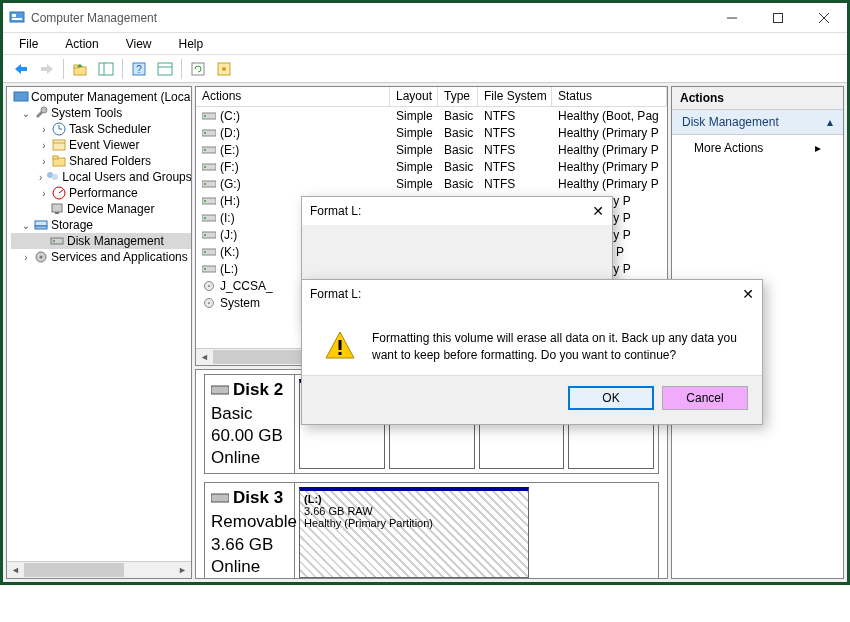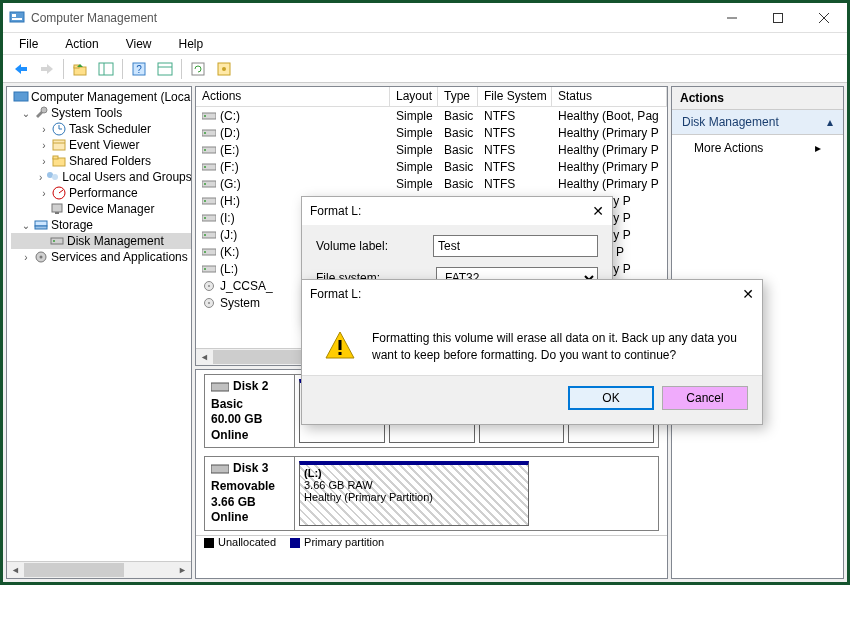--- a/index.html
+++ b/index.html
@@ -91,21 +91,21 @@
   .vol-list { flex:0 0 280px; display:flex; flex-direction:column; overflow:hidden; position:relative; }
   .vol-head { display:flex; height:20px; border-bottom:1px solid #dcdcdc;}
   .vh { border-right:1px solid #dcdcdc; padding:2px 6px; background:#fff; font-size:12px; white-space:nowrap; overflow:hidden; }
   .vol-rows { flex:1; overflow:hidden; white-space:nowrap; }
   .vrow { display:flex; height:17px; align-items:center; }
   .vc { padding:0 6px; overflow:hidden; white-space:nowrap; }
   .vc.vol { display:flex; align-items:center; gap:4px; }
   .drive-ico { width:14px; height:10px; }
   .disk-panel { flex:1; overflow:hidden; display:flex; flex-direction:column; position:relative; }
   .disk-row { display:flex; border:1px solid #808080; margin:4px 8px; background:#fff; }
-  .disk-label { width:90px; border-right:1px solid #808080; padding:4px 6px; font-size:12px; line-height:1.3;font-weight:bold; }
+  .disk-label { width:90px; border-right:1px solid #808080; padding:4px 6px; font-size:17px; line-height:1.3; }
   .disk-label .dico { display:flex; gap:4px; align-items:center; margin-bottom:2px; }
   .disk-parts { flex:1; display:flex; gap:4px; padding:4px; overflow:hidden; }
   .part {
     border:1px solid #666; flex:1; font-size:11px; padding:2px 4px; overflow:hidden;
   }
   .part.primary { border-top:4px solid #00008b; }
   .part.hatch {
     background: repeating-linear-gradient(45deg,#fff,#fff 4px,#d0d0d0 4px,#d0d0d0 6px);
   }
   .legend { height:20px; border-top:1px solid #ccc; display:flex; align-items:flex-start; gap:14px; padding:0 8px; font-size:11px; }
@@ -592,30 +592,20 @@
         <span>▸</span>
       </div>
     </div>
   </div>
 
   <div class="dlg" style="left:266px; top:193px; width:312px; height:128px;">
     <div class="dtitle">
       <span>Format L:</span>
       <span class="x">✕</span>
     </div>
-    <div class="body">
-      <div class="row">
-        <span class="lbl">Volume label:</span>
-        <input type="text" value="Test" style="">
-      </div>
-      <div class="row">
-        <span class="lbl">File system:</span>
-        <select><option>FAT32</option></select>
-      </div>
-    </div>
   </div>
 
   <div class="dlg" style="left:266px; top:276px; width:462px;">
     <div class="dtitle" style="background:#fff;">
       <span>Format L:</span>
       <span class="x">✕</span>
     </div>
     <div class="dlg2-body" style="background:#fff;">
       <div class="warn-ico">
         <svg viewBox="0 0 32 32" width="32" height="32">

